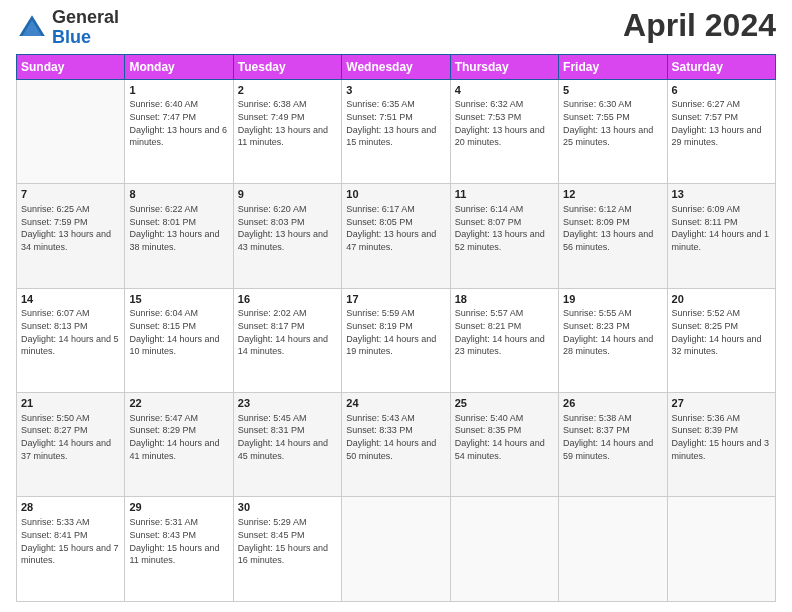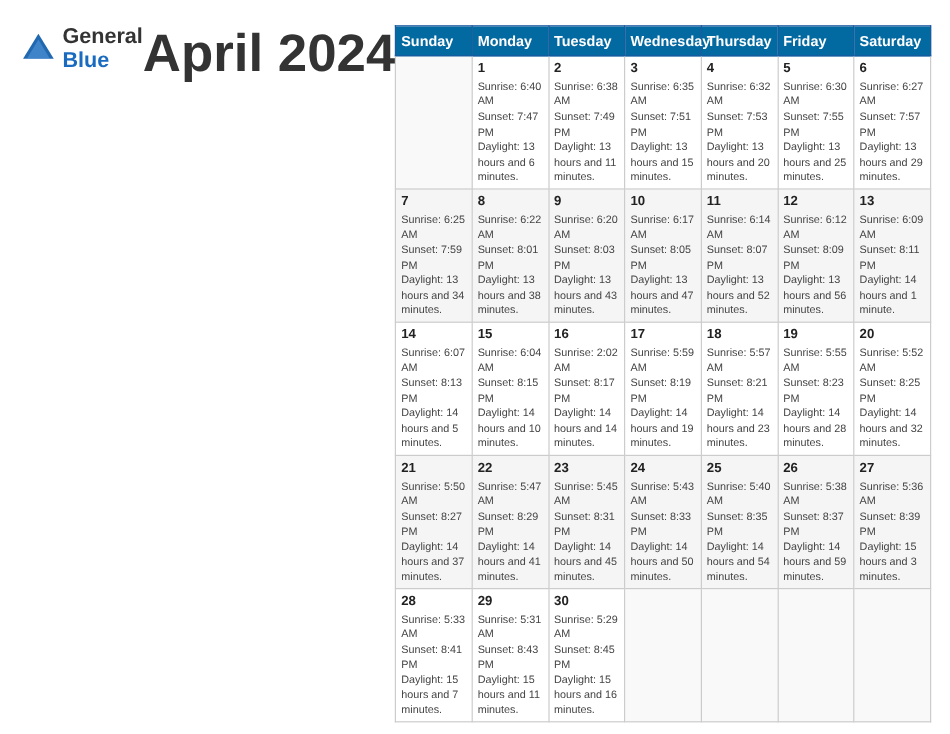--- a/index.html
+++ b/index.html
@@ -6,23 +6,23 @@
     body {
       font-family: Arial, sans-serif;
       background: #fff;
       width: 792px;
       height: 612px;
       overflow: hidden;
     }
     .page {
       width: 792px;
       height: 612px;
-      padding: 21px 16px 10px 16px;
+      padding: 8px 16px 10px 16px;
       display: flex;
-      flex-direction: row;
+      flex-direction: column;
     }
     .header {
       display: flex;
       justify-content: space-between;
       align-items: flex-start;
       margin-bottom: 6px;
     }
     .logo {
       display: flex;
       align-items: center;
@@ -36,38 +36,38 @@
     .logo-general { color: #333; }
     .logo-blue { color: #1a6bbf; }
     .logo-icon {
       width: 32px;
       height: 32px;
     }
     .title-block {
       text-align: right;
     }
     .month-title {
-      font-size: 44px;
+      font-size: 32px;
       font-weight: bold;
       color: #333;
       line-height: 1.1;
     }
     .subtitle {
       font-size: 14px;
       color: #555;
     }
     .calendar {
       flex: 1;
       border: 1px solid #ccc;
       border-collapse: collapse;
       width: 100%;
       table-layout: fixed;
     }
     .calendar th {
-      background: #0369a1;
+      background: #d946ef;
       color: #fff;
       font-size: 12px;
       font-weight: bold;
       padding: 5px 4px;
       text-align: left;
       border: 1px solid #1a5a9e;
     }
     .calendar td {
       border: 1px solid #ccc;
       vertical-align: top;

